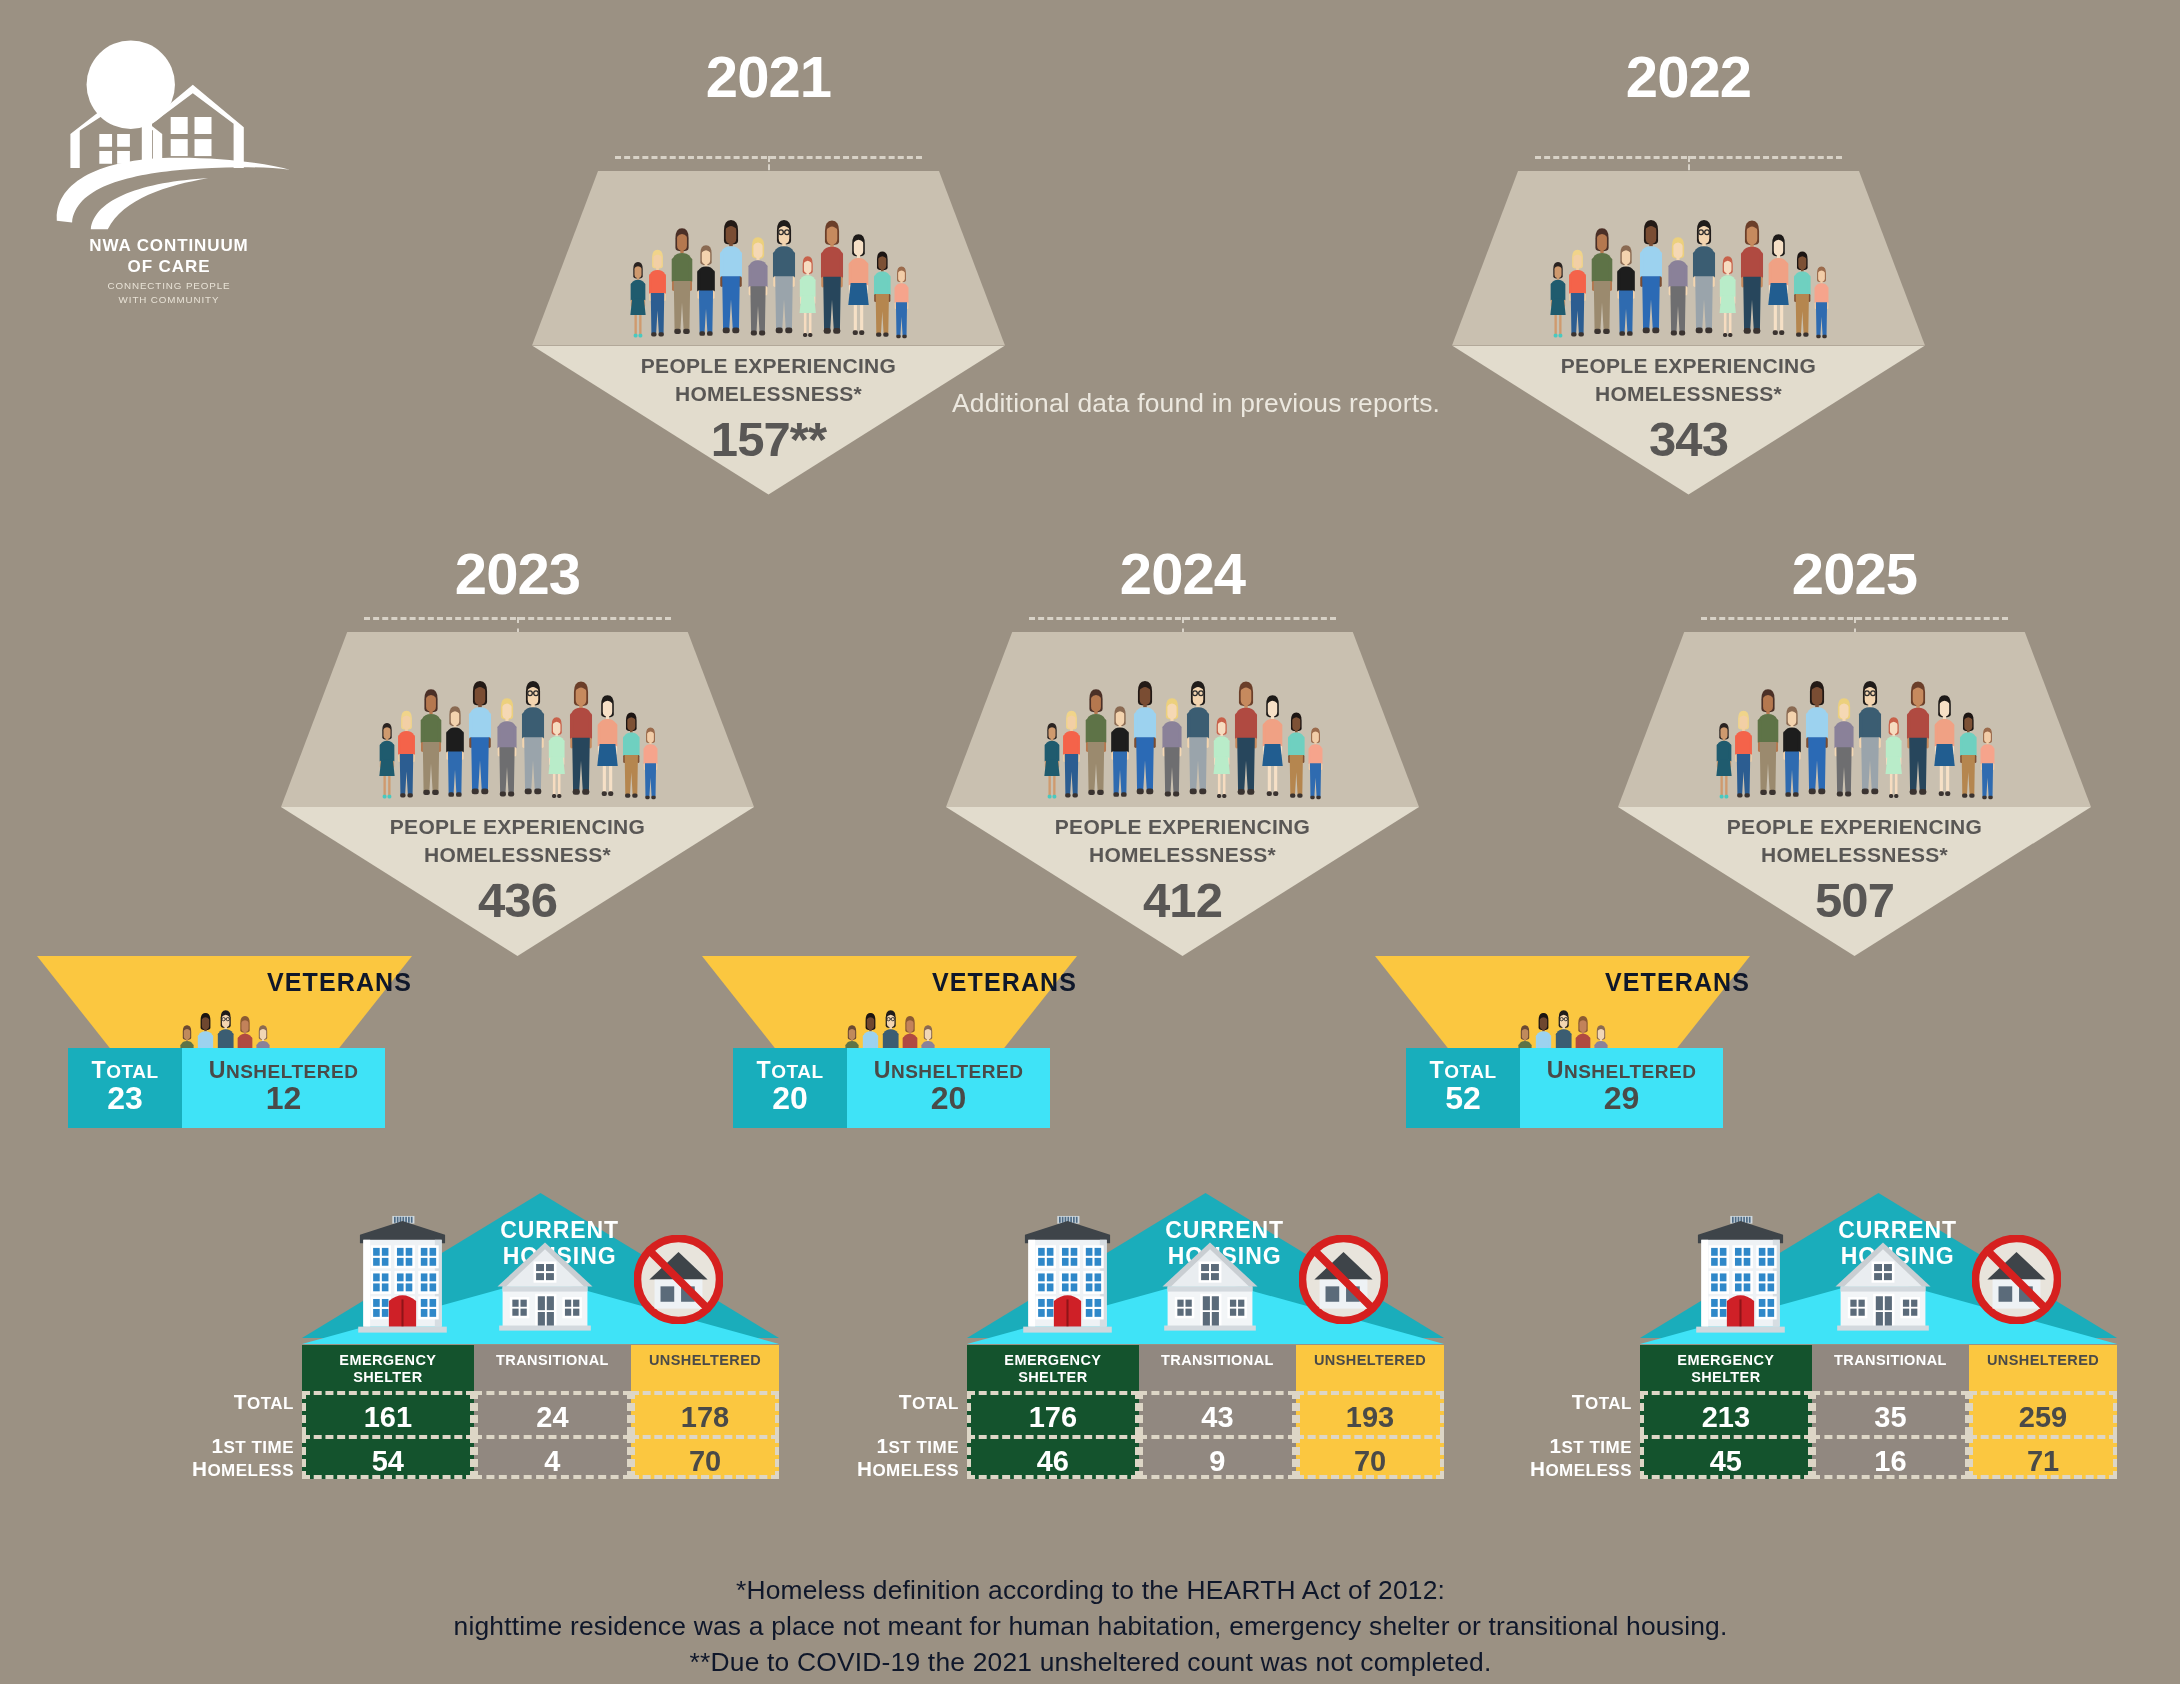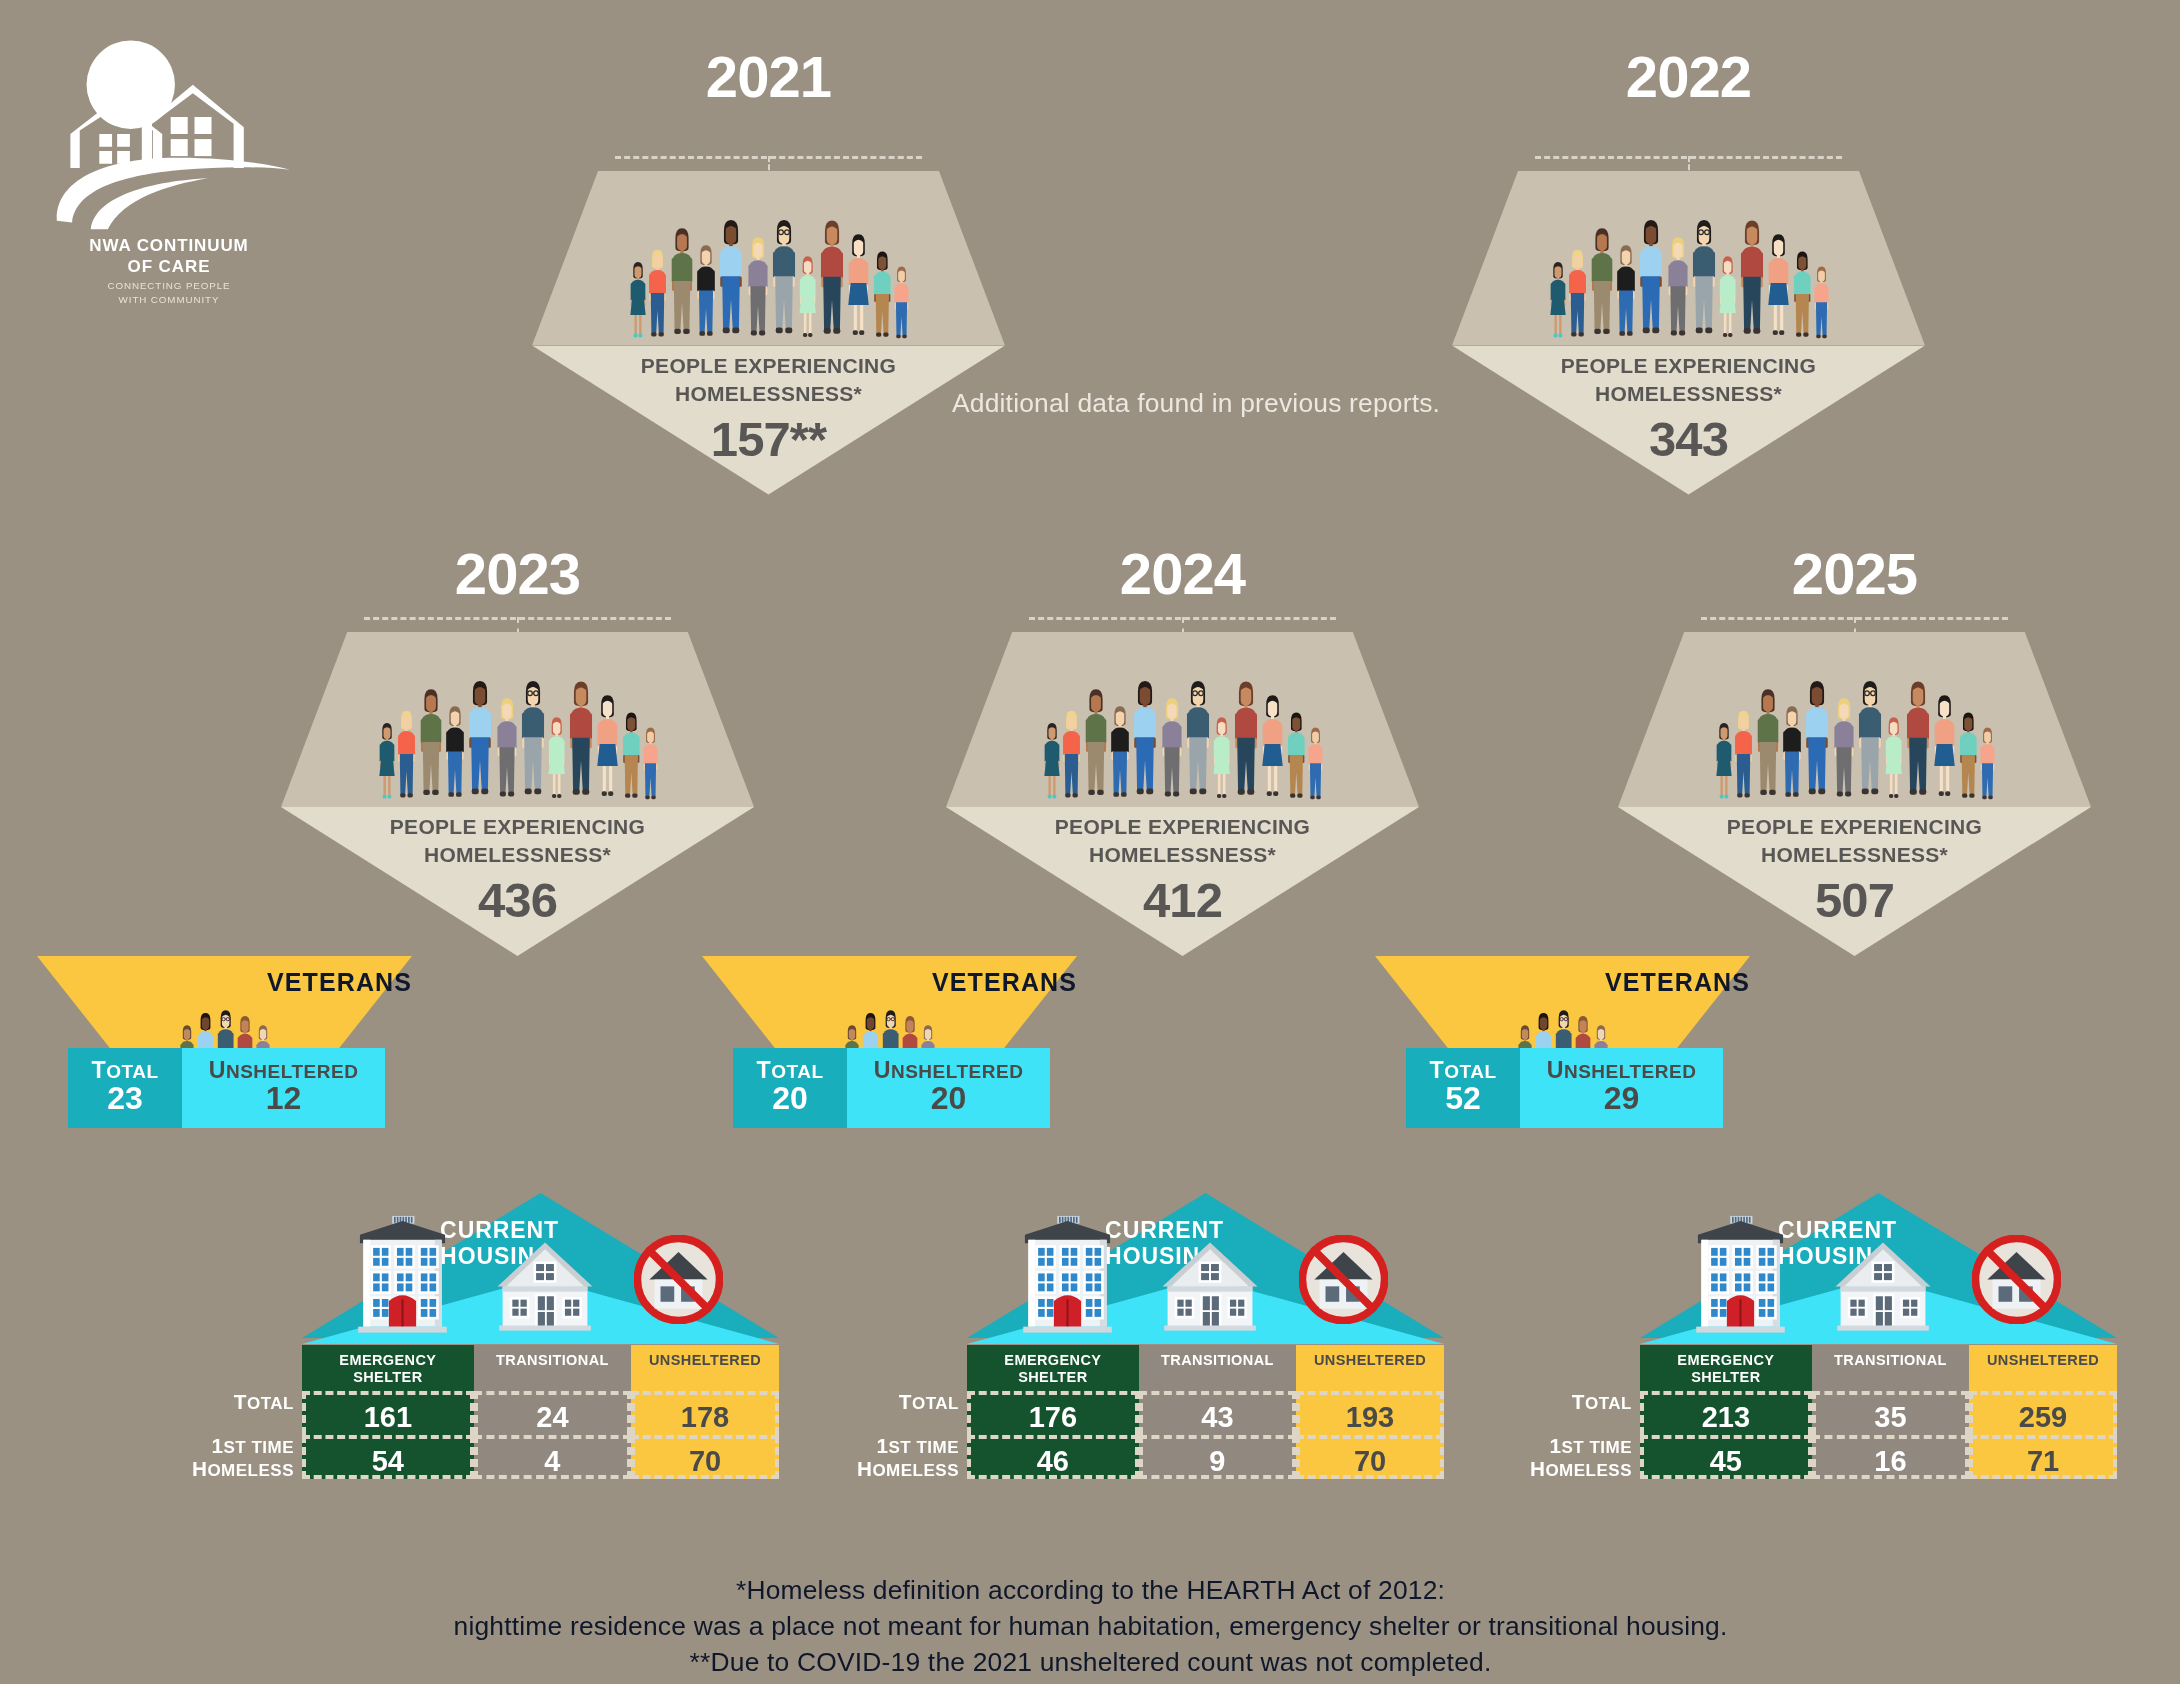--- a/index.html
+++ b/index.html
@@ -97,21 +97,21 @@
   .housing { position: absolute; width: 477px; }
   .roof-back {
     position: absolute; left: 0; top: 0; width: 477px; height: 145px;
     background: #1aadbb; clip-path: polygon(50% 0%, 100% 100%, 0% 100%);
   }
   .roof-front {
     position: absolute; left: 0; top: 85px; width: 477px; height: 66px;
     background: #3fe3f7; clip-path: polygon(50% 0%, 100% 100%, 0% 100%);
   }
   .roof-title {
-    position: absolute; left: 50%; top: 24px; width: 239px; text-align: left;
+    position: absolute; left: 50%; top: 24px; width: 239px; text-align: center;
     color: #ffffff; font-weight: bold; font-size: 23px;
     letter-spacing: 0.9px; line-height: 26.4px; transform: translateX(-42%);
   }
   .hicons { position: absolute; left: 32px; top: 19px; width: 445px; height: 135px; }
   .hicon { position: absolute; bottom: 0; }
 
   .htable { position: absolute; left: 0; top: 152px; width: 477px; }
   .hrowlabels { position: absolute; left: -143px; top: 34px; width: 135px; text-align: right;
                 color: #ffffff; font-weight: bold; font-size: 17px; line-height: 21px;
                 letter-spacing: 0.5px; }

